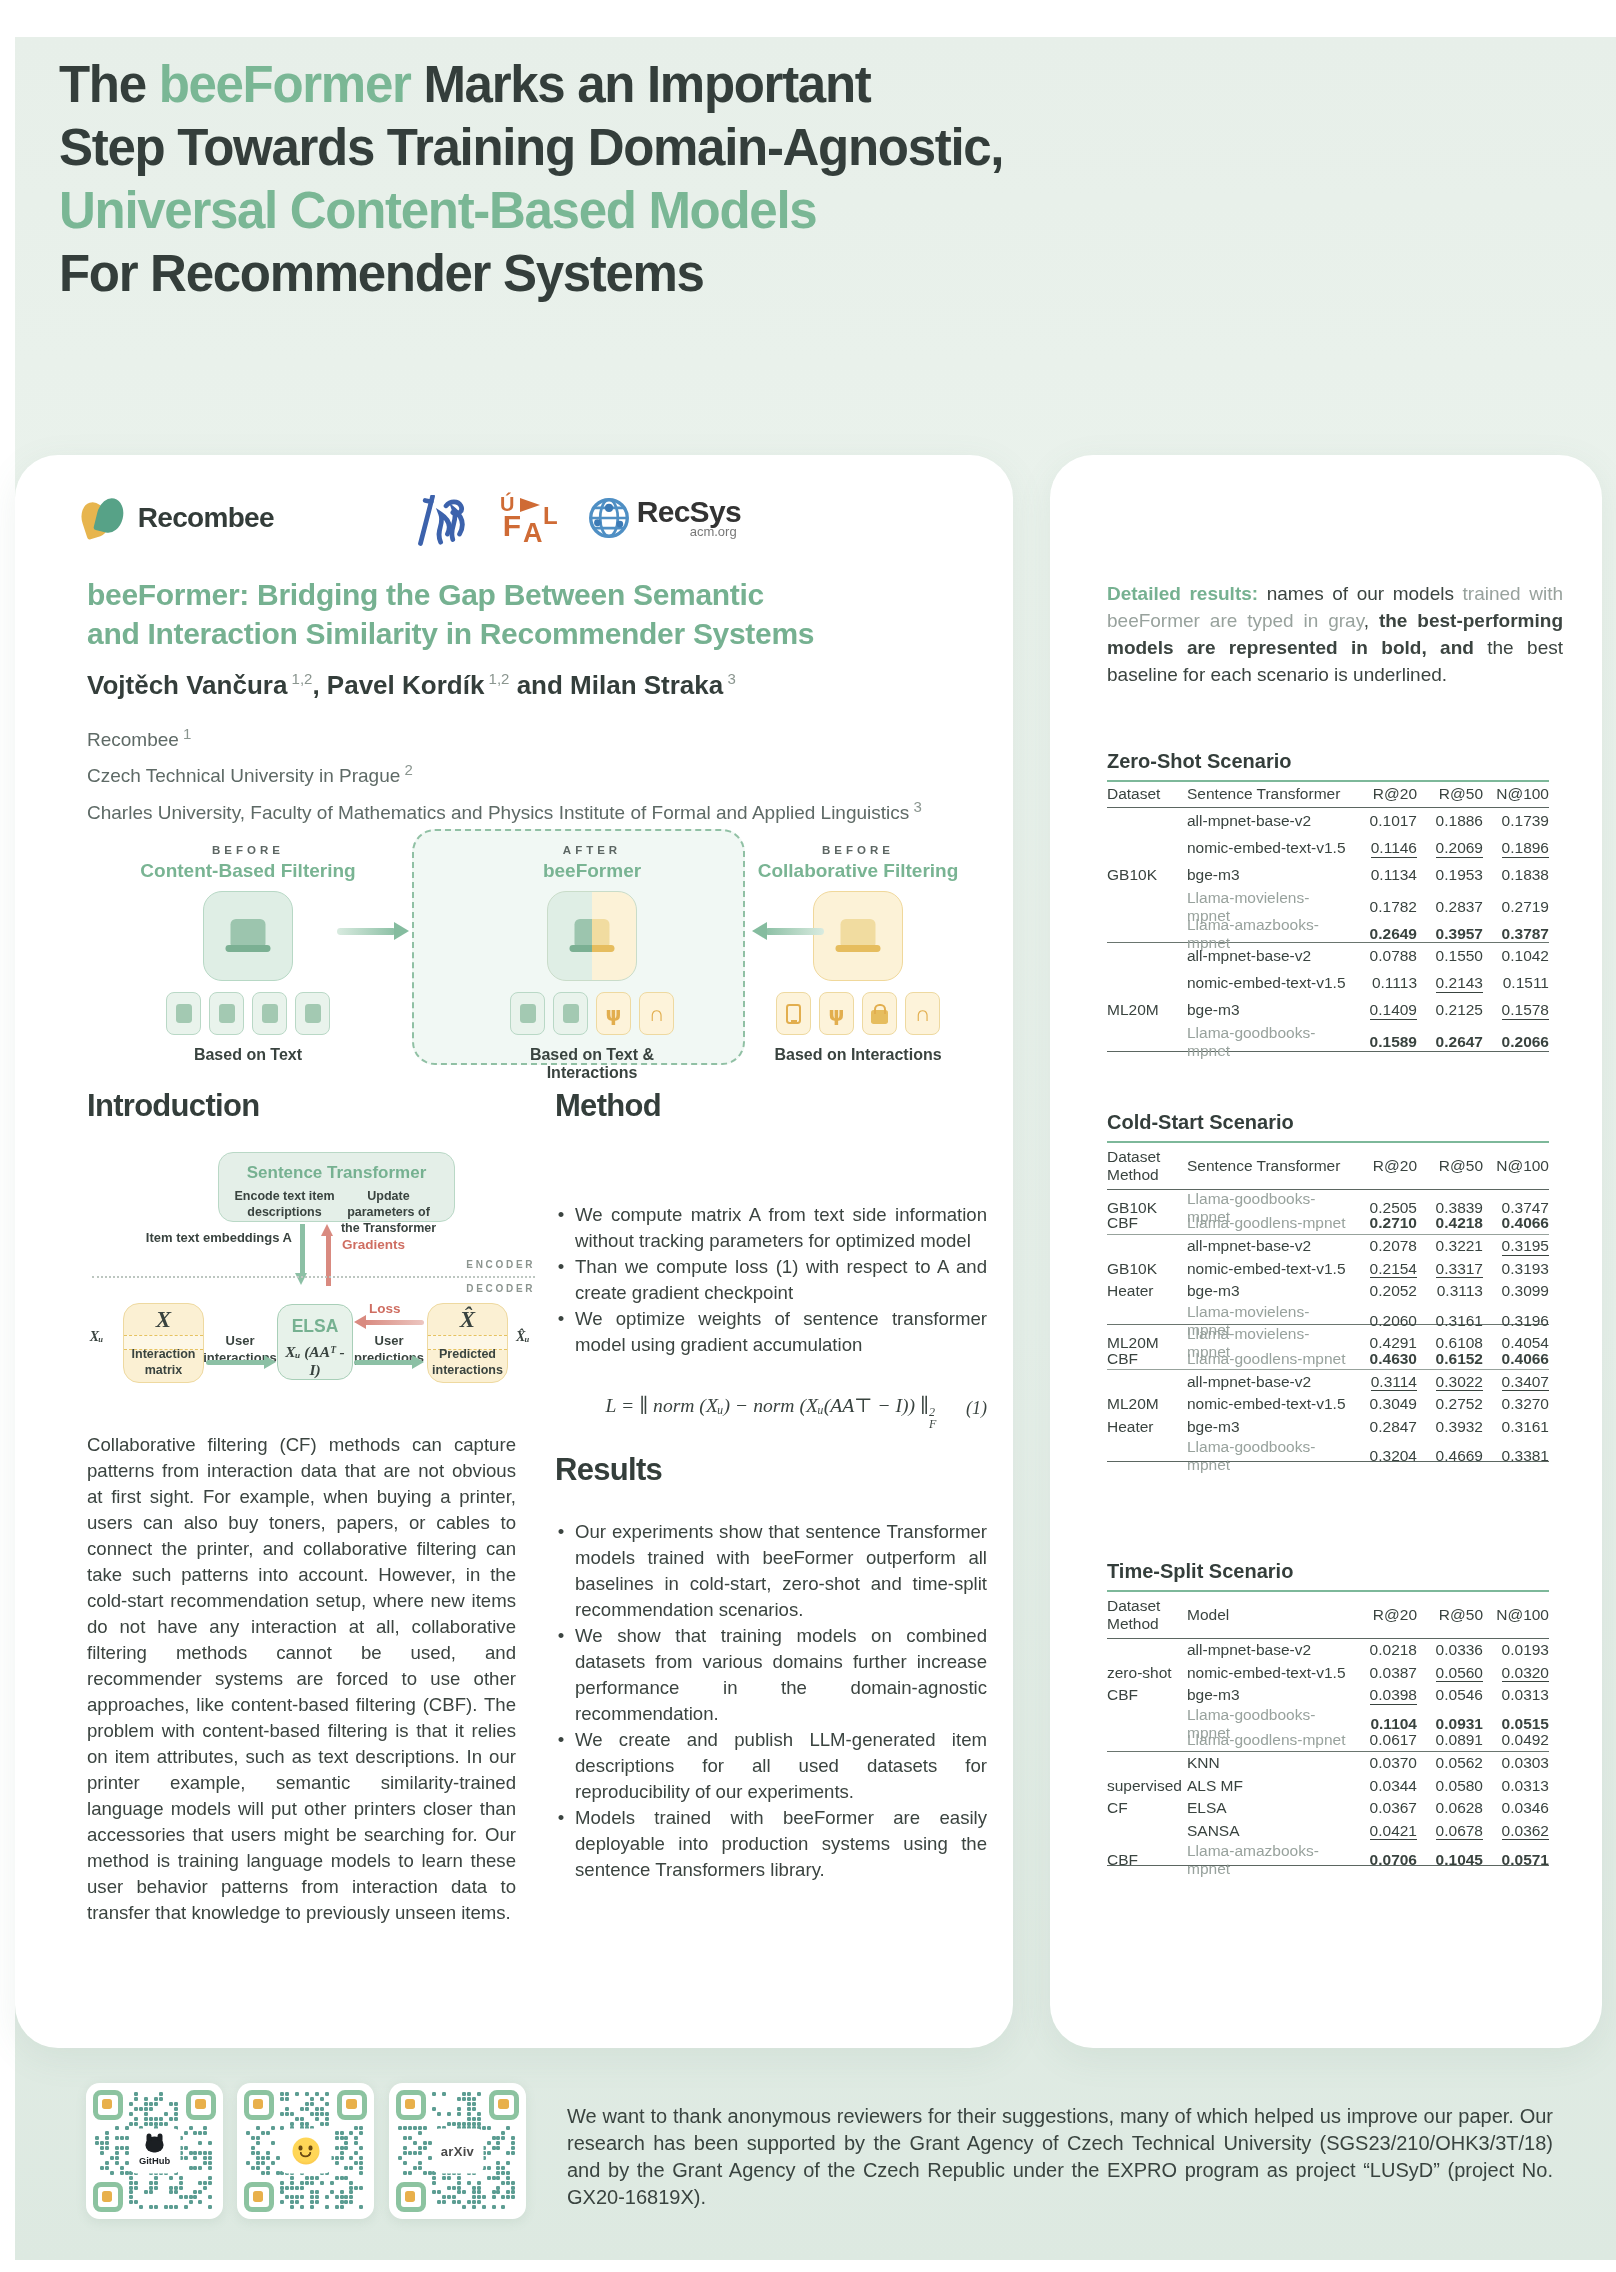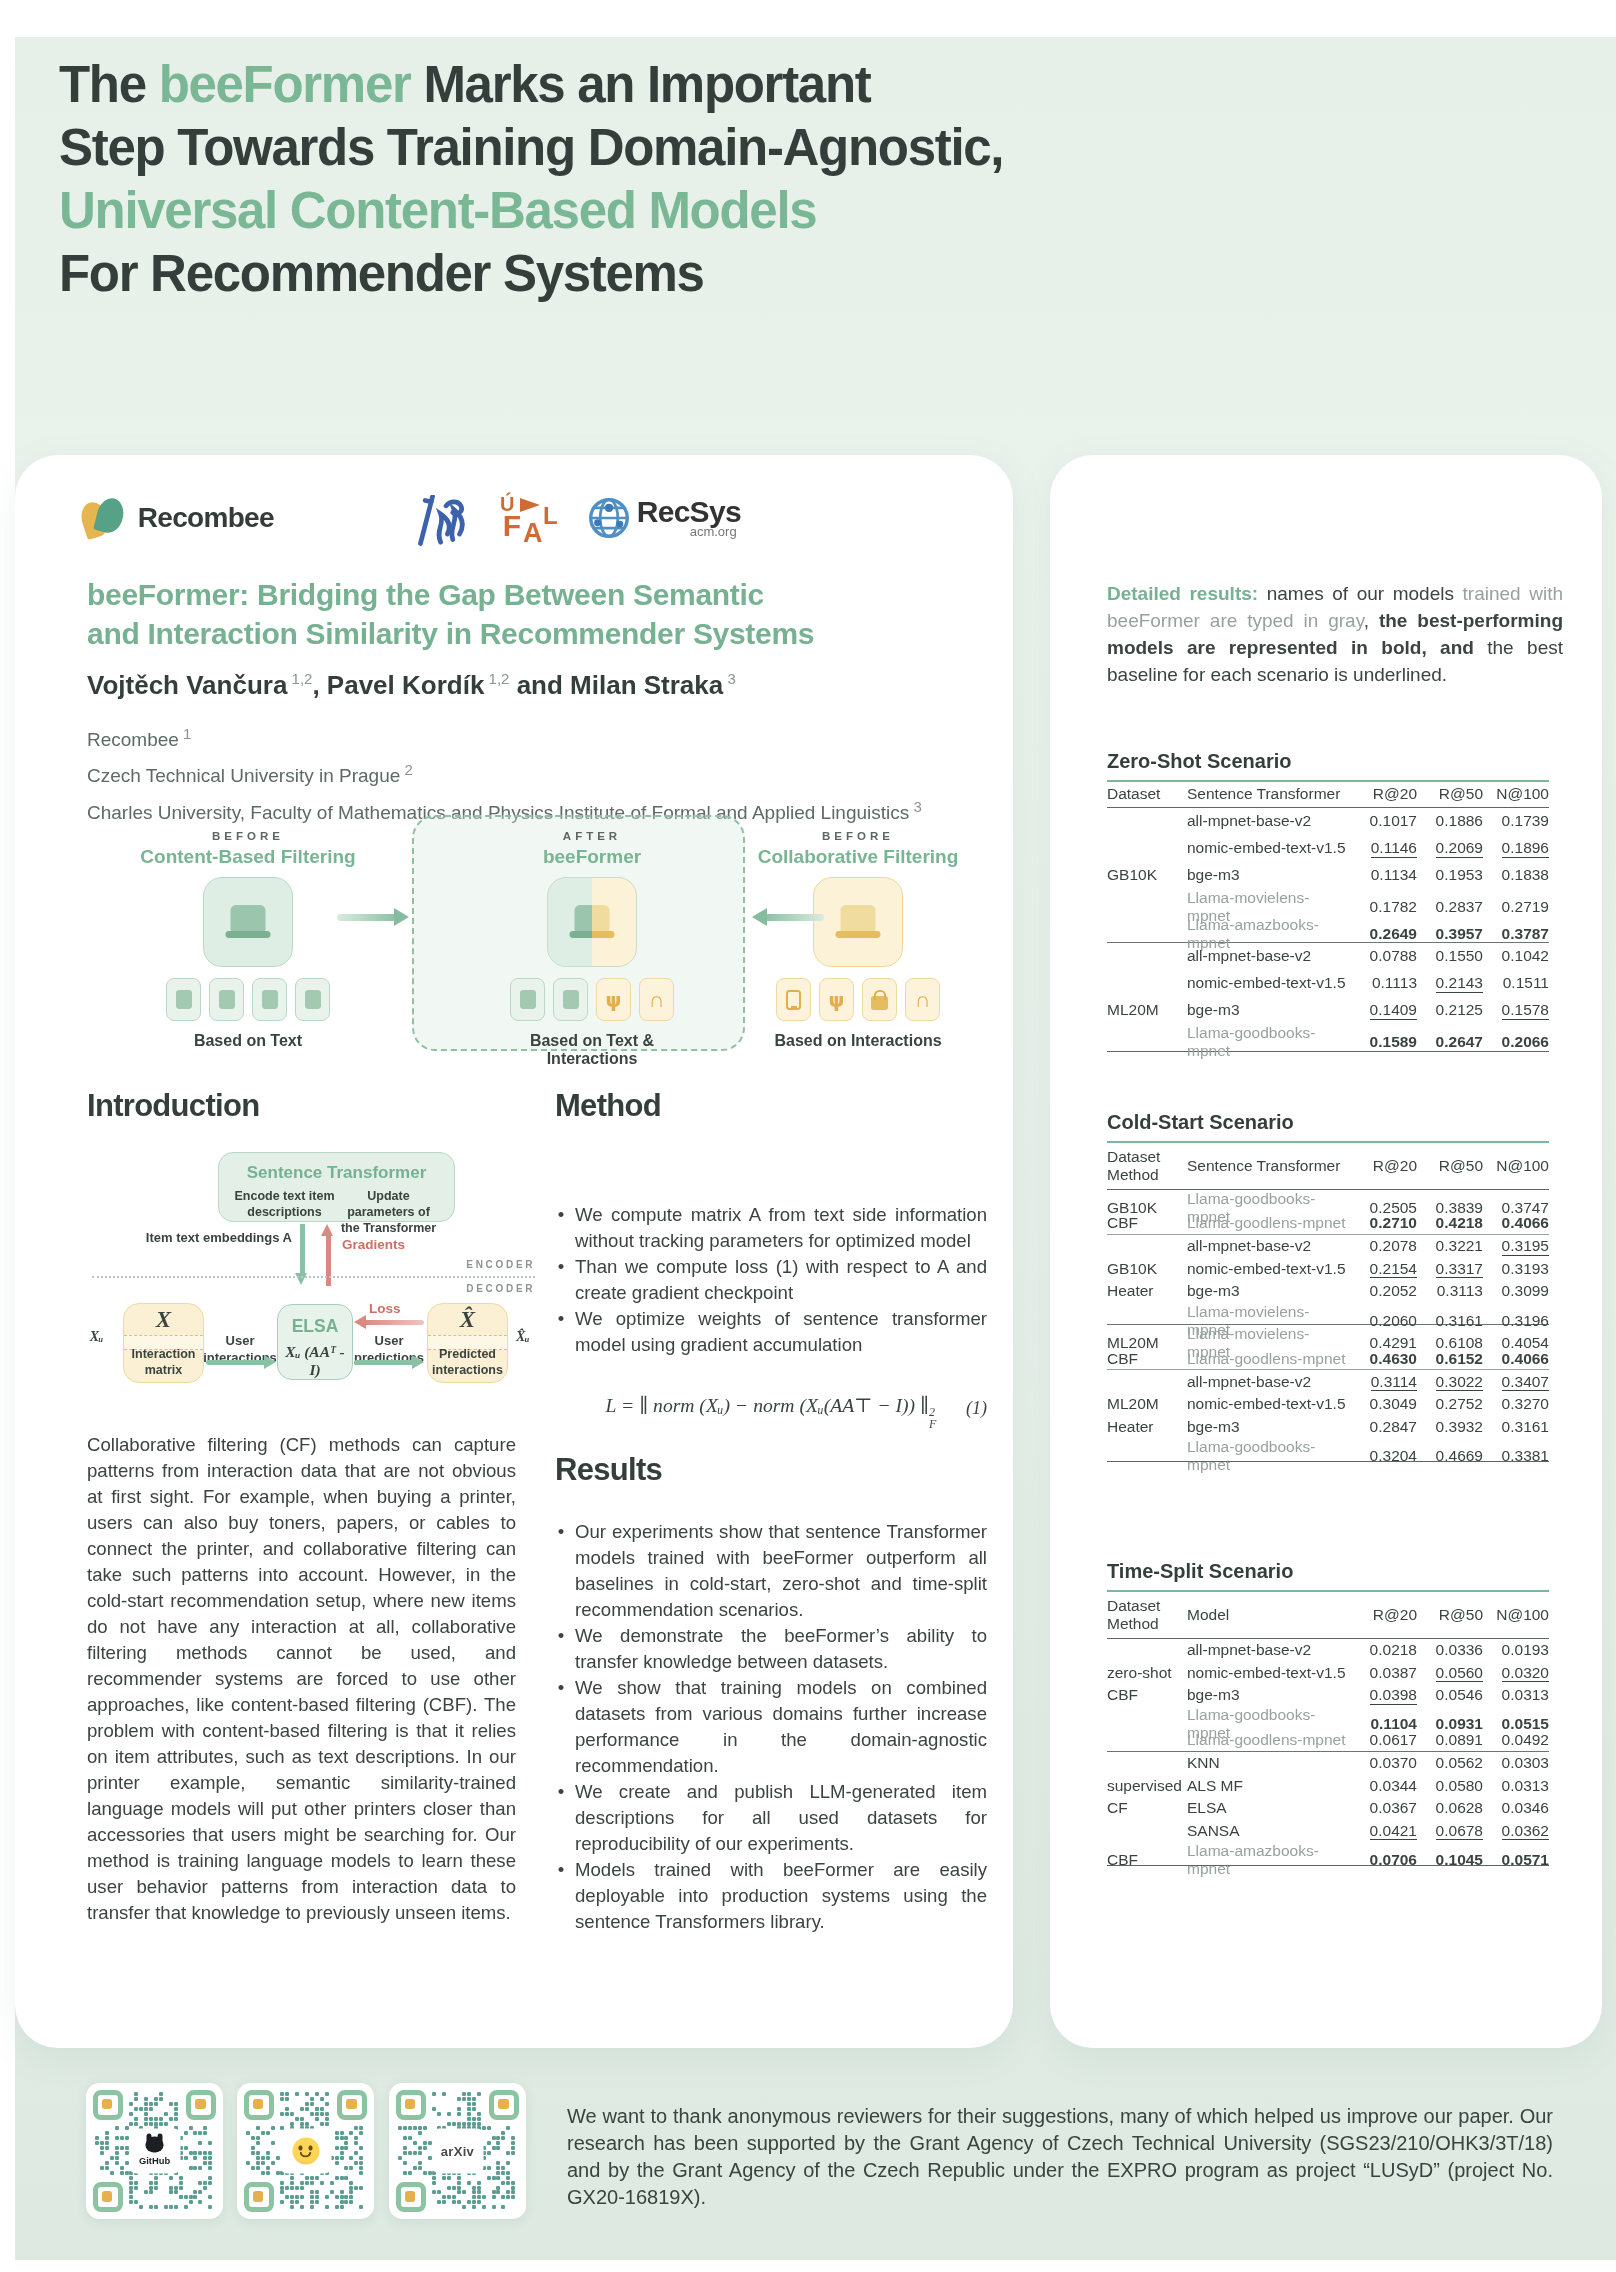--- a/index.html
+++ b/index.html
@@ -38,21 +38,21 @@
   .recsys-sub { font-size:13px; color:#777; margin-top:-1.3px; margin-left:53px; }
 
   
   .subtitle { position:absolute; left:72px; top:120px; font-size:30px; line-height:39px;
     font-weight:700; color:#76b191; letter-spacing:-0.3px; }
   .authors { position:absolute; left:72px; top:215px; font-size:26px; font-weight:800; color:#343e3b; }
   .authors sup, .affil sup { font-size:15px; color:#8a958f; font-weight:400; }
   .affil { position:absolute; left:72px; top:264px; font-size:19px; line-height:30px; color:#5e6a66; }
 
   
-  .flow { position:absolute; left:0; top:356px; width:998px; height:253px; }
+  .flow { position:absolute; left:0; top:370px; width:998px; height:253px; }
   .flow-dashed { position:absolute; left:397px; top:4px; width:333px; height:236px;
     border:2px dashed #90c0a4; border-radius:23px; background:rgba(215,234,223,.35); }
   .panel { position:absolute; top:0; width:216px; text-align:center; }
   .p1 { left:125px; } .p2 { left:469px; } .p3 { left:735px; }
   .phase { margin-top:19px; font-size:11.5px; letter-spacing:4px; font-weight:700; color:#5c6663; }
   .pname { margin-top:4px; font-size:19px; font-weight:700; color:#79b493; }
   .bigbox { margin:9.4px auto 0; width:90px; height:90px; border-radius:19px; position:relative; }
   .bb-green { background:#dfeee5; border:1.3px solid #b7d8c5; }
   .bb-yellow { background:#fcf2d7; border:1.3px solid #f0d89b; }
   .bb-split { background:linear-gradient(90deg,#dfeee5 50%,#fcf2d7 50%); border:1.3px solid #c9dcc9; }
@@ -431,21 +431,20 @@
       <span>L = ∥ norm (Xᵤ) − norm (Xᵤ(AA⊤ − I)) ∥</span><span class="supsub">
           <span>2</span>
           <span>F</span>
         </span>
       <span class="eqnum">(1)</span>
     </div>
 
     <div class="h2" style="left:540px; top:997px;">Results</div>
     <div class="body-text" style="left:540px; top:1064px; width:432px;">
         <div class="bullet">Our experiments show that sentence Transformer models trained with beeFormer outperform all baselines in cold-start, zero-shot and time-split recommendation scenarios.</div>
-        <div class="bullet">We demonstrate the beeFormer’s ability to transfer knowledge between datasets.</div>
         <div class="bullet">We show that training models on combined datasets from various domains further increase performance in the domain-agnostic recommendation.</div>
         <div class="bullet">We create and publish LLM-generated item descriptions for all used datasets for reproducibility of our experiments.</div>
         <div class="bullet">Models trained with beeFormer are easily deployable into production systems using the sentence Transformers library.</div>
       </div>
   </div>
 
   <div class="card card-right">
     <div class="note"><span class="n-green">Detailed results: </span><span class="n-dark">names of our models </span><span class="n-gray">trained with beeFormer are typed in gray</span><span class="n-dark">, </span><span class="n-bold">the best-performing models are represented in bold, and</span><span class="n-dark"> the best baseline for each scenario is underlined.</span></div>
 
     <div class="res-table t0" style="top:295px;">

